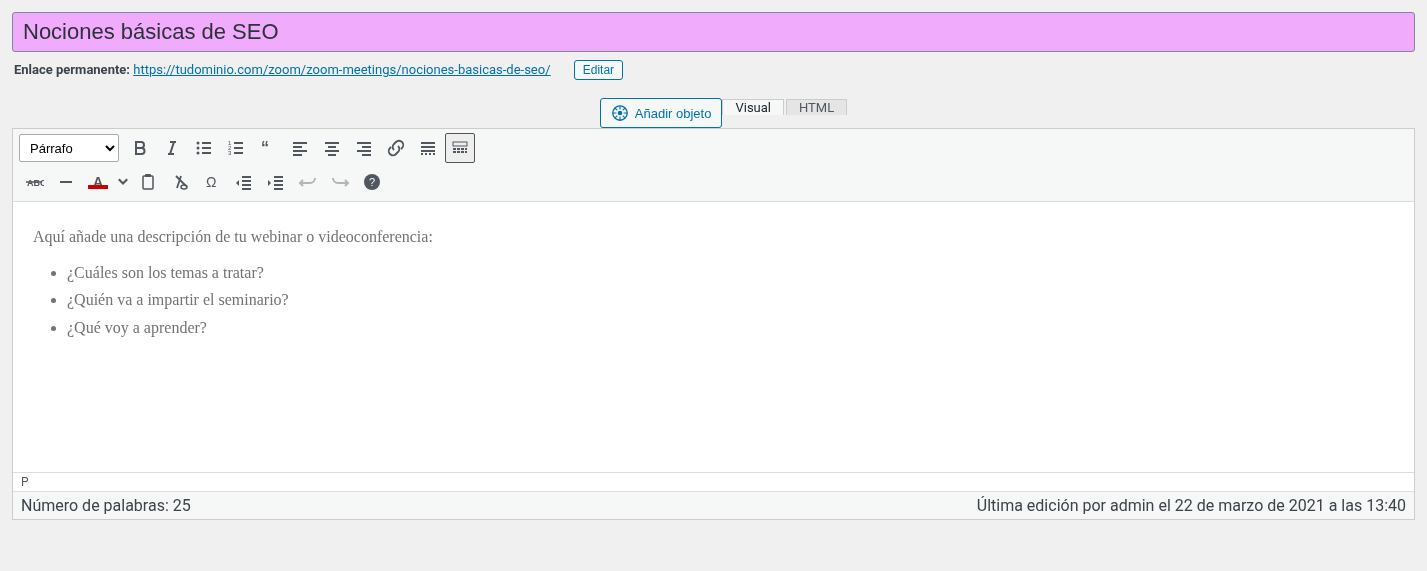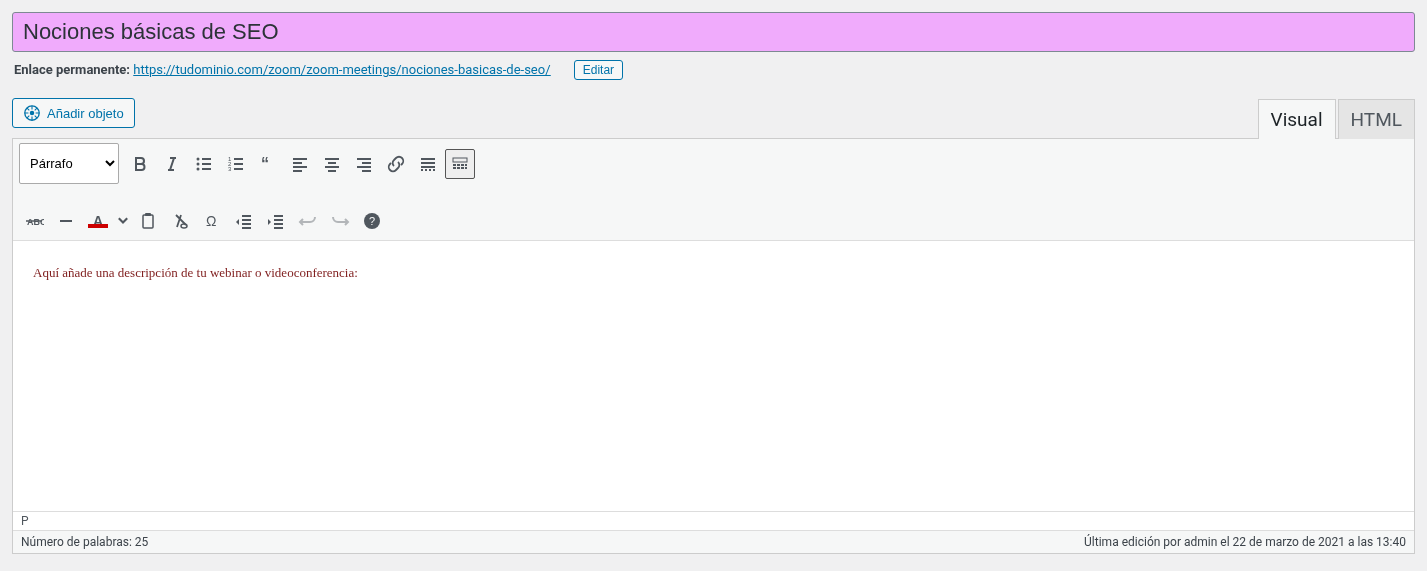--- a/index.html
+++ b/index.html
@@ -38,47 +38,48 @@
     padding: 2px 8px;
     font-size: 12px;
     border: 1px solid #0073aa;
     border-radius: 3px;
     color: #0073aa;
     background: #f6f7f7;
     cursor: pointer;
   }
   .toolbar-row {
     display: flex;
-    justify-content: space-between;
+    justify-content: center;
     align-items: flex-start;
+    margin-left: 20px;
   }
   .add-object-btn {
     display: inline-flex;
     align-items: center;
     gap: 6px;
     padding: 5px 10px;
     border: 1px solid #0073aa;
     border-radius: 3px;
     background: #f6f7f7;
     color: #0073aa;
     font-size: 13px;
     cursor: pointer;
   }
   .add-object-btn svg { width:18px; height:18px; }
   .tabs {
     display: flex;
     gap: 2px;
   }
   .tab {
-    padding: 8px 12px;
+    padding: 0 12px;
     border: 1px solid #ccc;
     border-bottom: none;
     background: #e5e5e5;
     color: #50575e;
-    font-size: 19px;
+    font-size: 13px;
     cursor: pointer;
     position: relative;
     top: 1px;
   }
   .tab.active {
     background: #f6f7f7;
     border-color: #ccc;
     color: #1d2327;
   }
   .editor-wrap {
@@ -88,21 +89,21 @@
   .toolbar {
     background: #f6f7f7;
     border-bottom: 1px solid #ddd;
     padding: 4px 6px;
     display: flex;
     flex-wrap: wrap;
     gap: 2px;
     align-items: center;
   }
   .format-select {
-    height: 41px;
+    height: 28px;
     min-width: 100px;
     border: 1px solid #aaa;
     background: #fff;
     font-size: 13px;
     padding: 0 6px;
     border-radius: 2px;
     margin-right: 4px;
   }
   .tb-btn {
     width: 30px;
@@ -115,48 +116,48 @@
     background: transparent;
     cursor: pointer;
     color: #50575e;
   }
   .tb-btn.active {
     border: 1px solid #555;
     background: #eee;
   }
   .tb-btn.disabled { opacity: 0.4; cursor: default; }
   .tb-btn svg { width: 20px; height: 20px; fill: currentColor; }
-  .tb-row2 { width:100%; display:flex; gap:2px; align-items:center; margin-top:20px; }
+  .tb-row2 { width:100%; display:flex; gap:2px; align-items:center; margin-top:2px; }
   .editor-content {
     padding: 22px 4px 20px 20px;
     min-height: 270px;
     font-family: Georgia, "Times New Roman", serif;
-    font-size: 13px;
-    color: #7f1d1d;
+    font-size: 16px;
+    color: #737373;
     line-height: 1.6;
   }
   .editor-content ul {
     margin: 10px 0 0 34px;
     list-style: disc;
   }
   .editor-content li { margin: 2px 0; }
   .path-bar {
     border-top: 1px solid #ddd;
     background: #fff;
     padding: 2px 8px;
     font-size: 12px;
     color: #50575e;
   }
   .status-bar {
     display: flex;
     justify-content: space-between;
     border-top: 1px solid #ddd;
     background: #f6f7f7;
     padding: 4px 8px;
-    font-size: 12px;
+    font-size: 16px;
     color: #3c434a;
   }
   .color-swatch {
     width: 20px; height: 4px; background: #c00; margin-top: -4px;
   }
 </style>
 </head>
 <body>
 
 
@@ -324,20 +325,25 @@
           <svg viewBox="0 0 20 20">
             <circle cx="10" cy="10" r="8"></circle>
             <text x="7" y="14" font-size="11" fill="#f6f7f7">?</text>
           </svg>
         </button>
     </div>
   </div>
 
   <div class="editor-content">
     <p>Aquí añade una descripción de tu webinar o videoconferencia:</p>
+    <ul>
+      <li>¿Cuáles son los temas a tratar?</li>
+      <li>¿Quién va a impartir el seminario?</li>
+      <li>¿Qué voy a aprender?</li>
+    </ul>
   </div>
 
   <div class="path-bar">P</div>
 
   <div class="status-bar">
     <div><span>Número de palabras:</span> <span>25</span></div>
     <div>Última edición por admin el 22 de marzo de 2021 a las 13:40</div>
   </div>
 </div>
 

